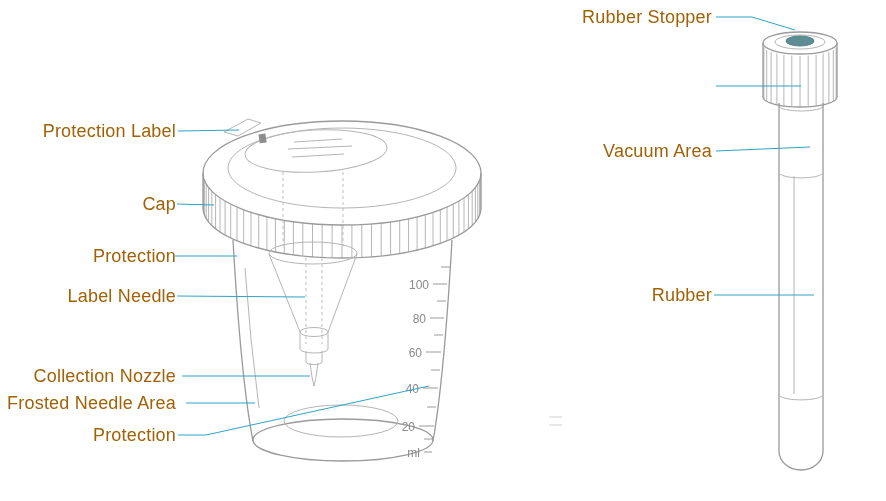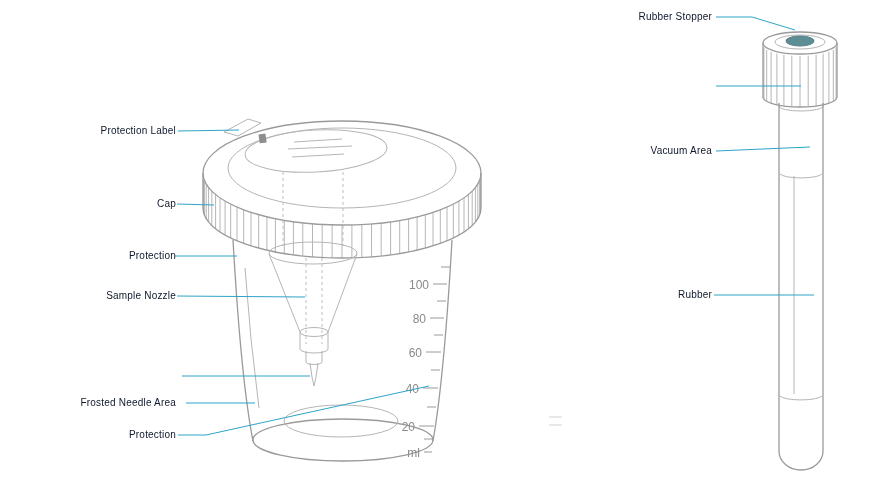--- a/index.html
+++ b/index.html
@@ -2,21 +2,21 @@
 <html><head>
 <meta charset="utf-8">
 <style>
   html,body{margin:0;padding:0;background:#fff;}
   .stage{
     position:relative;width:886px;height:501px;background:#ffffff;
     overflow:hidden;font-family:"Liberation Sans",sans-serif;
   }
   .stage svg{position:absolute;left:0;top:0;}
   .lbl{
-    position:absolute;font-size:10px;line-height:16px;color:#0f172a;
+    position:absolute;font-size:18px;line-height:16px;color:#a16207;
     letter-spacing:.2px;white-space:nowrap;
   }
   .lbl-left{left:0;width:176px;text-align:right;}
   .lbl-right{left:512px;width:200px;text-align:right;}
 
   .ol{stroke:#9a9a9a;stroke-width:1.3;fill:none;}
   .ol2{stroke:#b5b5b5;stroke-width:1;fill:none;}
   .dash{stroke:#bdbdbd;stroke-width:1;fill:none;stroke-dasharray:3 3;}
   .rib{stroke:#b6b6b6;stroke-width:1;}
   .tick{stroke:#9a9a9a;stroke-width:1;}
@@ -211,20 +211,21 @@
       <polyline class="leader" points="716,17 752,17 795,30"></polyline>
       <polyline class="leader" points="716,86 801,86"></polyline>
       <polyline class="leader" points="716,151 810,147"></polyline>
       <polyline class="leader" points="714,295 814,295"></polyline>
     </g>
   </svg>
 
   <div class="lbl lbl-left" style="top:196px">Cap</div>
   <div class="lbl lbl-left" style="top:123px">Protection Label</div>
   <div class="lbl lbl-left" style="top:248px">Protection</div>
-  <div class="lbl lbl-left" style="top:288px">Sample Nozzle</div>
+  <div class="lbl lbl-left" style="top:288px">Label Needle</div>
+  <div class="lbl lbl-left" style="top:368px">Collection Nozzle</div>
   <div class="lbl lbl-left" style="top:395px">Frosted Needle Area</div>
   <div class="lbl lbl-left" style="top:427px">Protection</div>
 
   <div class="lbl lbl-right" style="top:9px">Rubber Stopper</div>
   <div class="lbl lbl-right" style="top:143px">Vacuum Area</div>
   <div class="lbl lbl-right" style="top:287px">Rubber</div>
 </div>
 
 </body></html>

